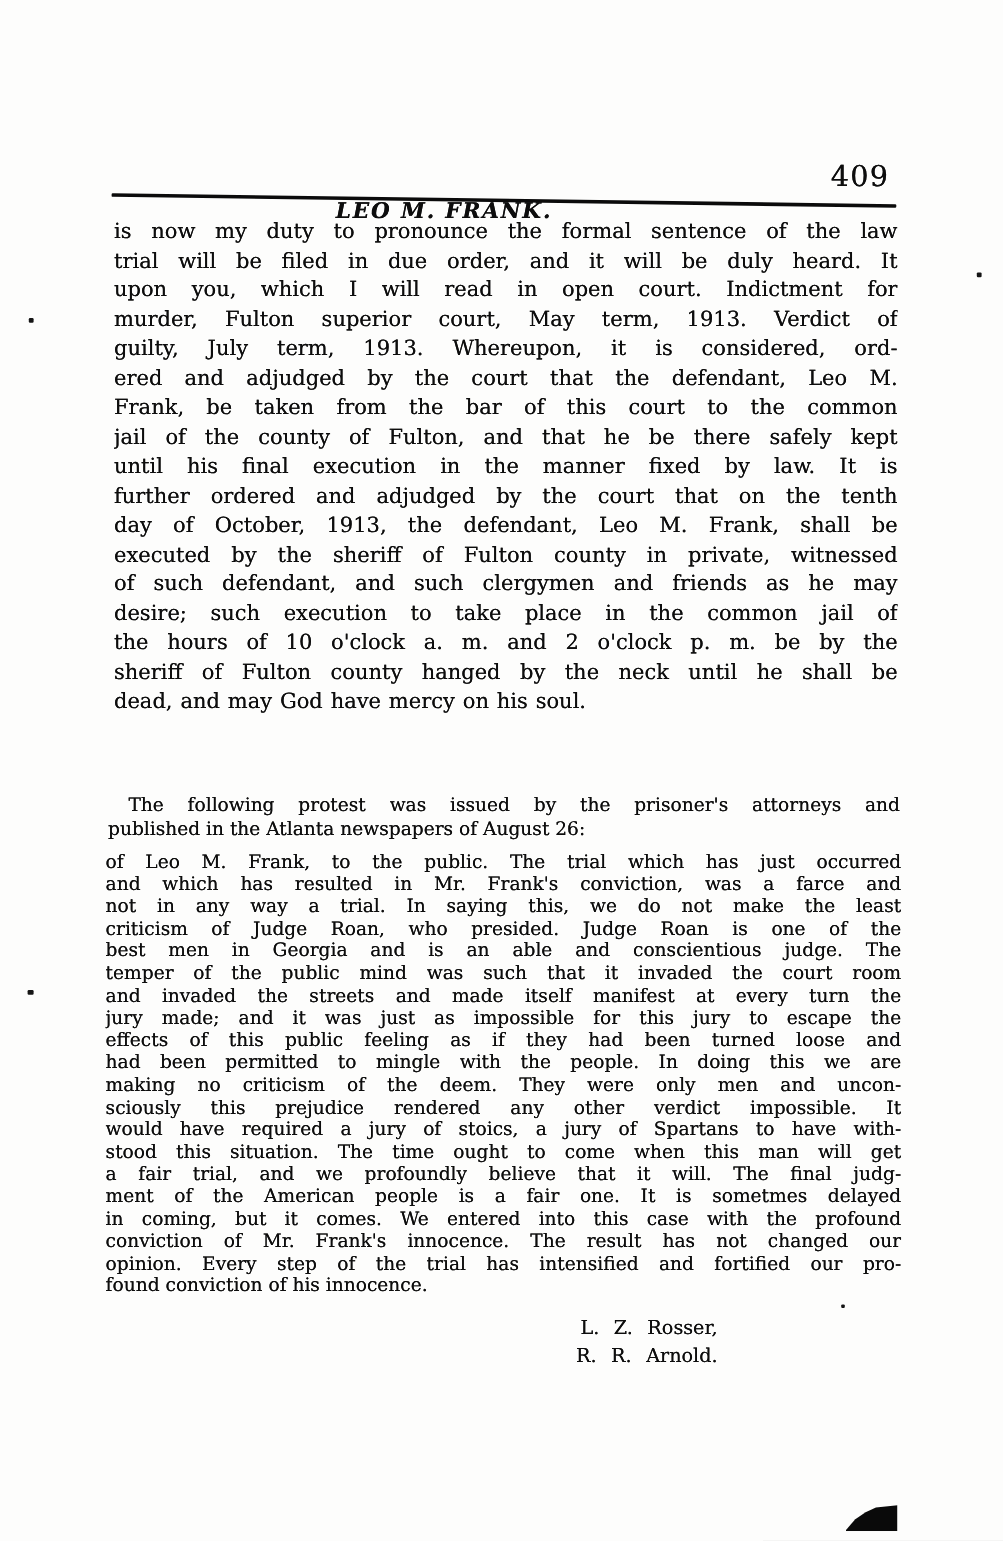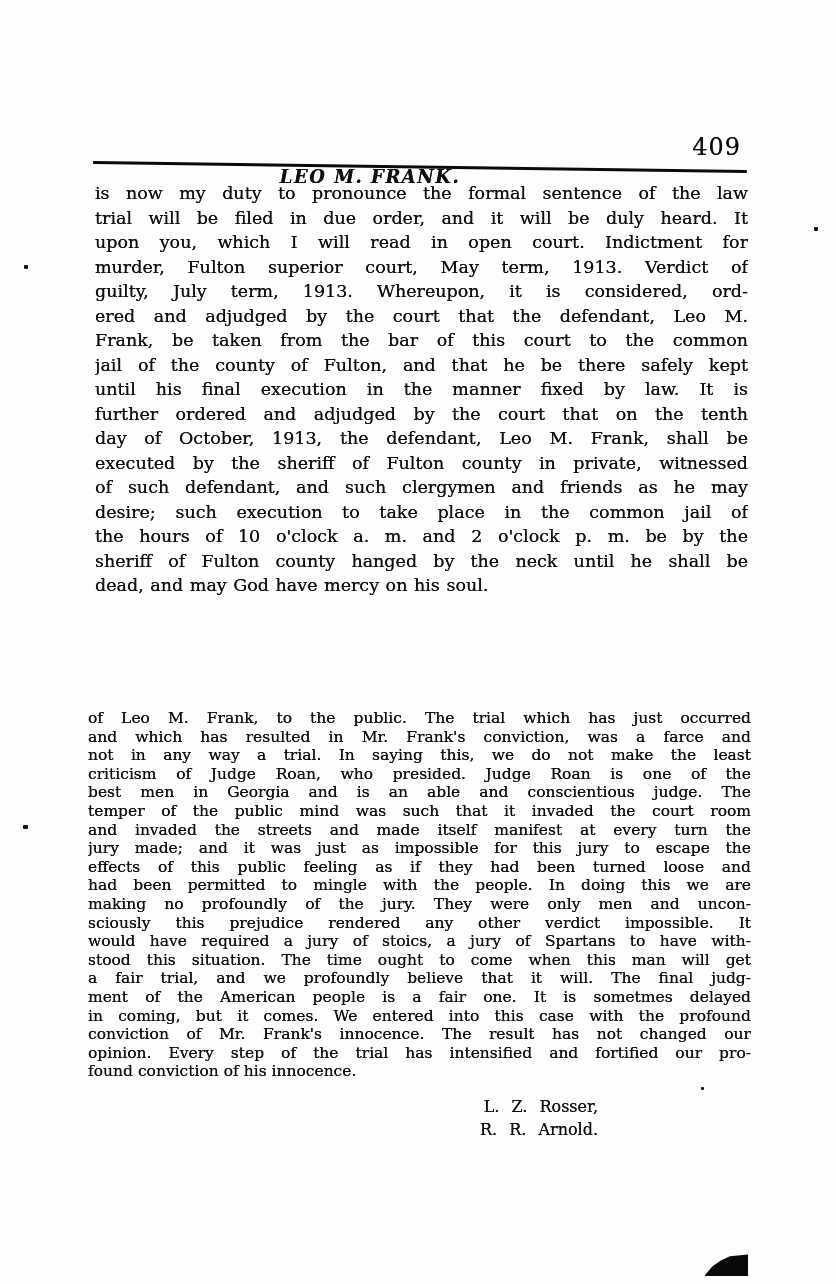--- a/index.html
+++ b/index.html
@@ -143,33 +143,37 @@
       <div class="tline">further ordered and adjudged by the court that on the tenth</div>
       <div class="tline">day of October, 1913, the defendant, Leo M. Frank, shall be</div>
       <div class="tline">executed by the sheriff of Fulton county in private, witnessed</div>
       <div class="tline">of such defendant, and such clergymen and friends as he may</div>
       <div class="tline">desire; such execution to take place in the common jail of</div>
       <div class="tline">the hours of 10 o'clock a. m. and 2 o'clock p. m. be by the</div>
       <div class="tline">sheriff of Fulton county hanged by the neck until he shall be</div>
       <div class="tline last">dead, and may God have mercy on his soul.</div>
     </div>
 
+  <div class="textblock protest-intro ink">
+      <div class="tline first">The following protest was issued by the prisoner's attorneys and</div>
+      <div class="tline last">published in the Atlanta newspapers of August 26:</div>
+    </div>
 
   <div class="textblock protest-statement ink">
       <div class="tline">of Leo M. Frank, to the public.  The trial which has just occurred</div>
       <div class="tline">and which has resulted in Mr. Frank's conviction, was a farce and</div>
       <div class="tline">not in any way a trial.  In saying this, we do not make the least</div>
       <div class="tline">criticism of Judge Roan, who presided.  Judge Roan is one of the</div>
       <div class="tline">best men in Georgia and is an able and conscientious judge.  The</div>
       <div class="tline">temper of the public mind was such that it invaded the court room</div>
       <div class="tline">and invaded the streets and made itself manifest at every turn the</div>
       <div class="tline">jury made; and it was just as impossible for this jury to escape the</div>
       <div class="tline">effects of this public feeling as if they had been turned loose and</div>
       <div class="tline">had been permitted to mingle with the people.  In doing this we are</div>
-      <div class="tline">making no profoundly of the jury.  They were only men and uncon-</div>
+      <div class="tline">making no criticism of the deem.  They were only men and uncon-</div>
       <div class="tline">sciously this prejudice rendered any other verdict impossible.  It</div>
       <div class="tline">would have required a jury of stoics, a jury of Spartans to have with-</div>
       <div class="tline">stood this situation.  The time ought to come when this man will get</div>
       <div class="tline">a fair trial, and we profoundly believe that it will.  The final judg-</div>
       <div class="tline">ment of the American people is a fair one.  It is sometmes delayed</div>
       <div class="tline">in coming, but it comes.  We entered into this case with the profound</div>
       <div class="tline">conviction of Mr. Frank's innocence.  The result has not changed our</div>
       <div class="tline">opinion.  Every step of the trial has intensified and fortified our pro-</div>
       <div class="tline last">found conviction of his innocence.</div>
     </div>

